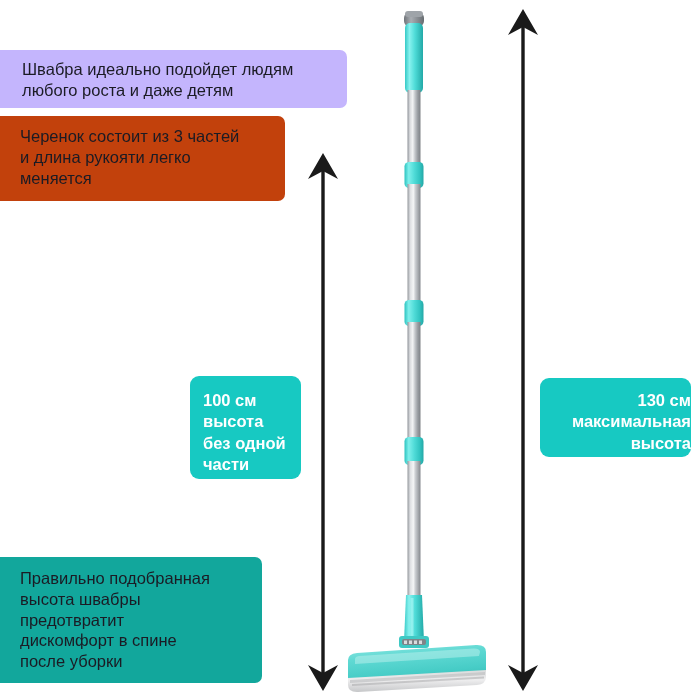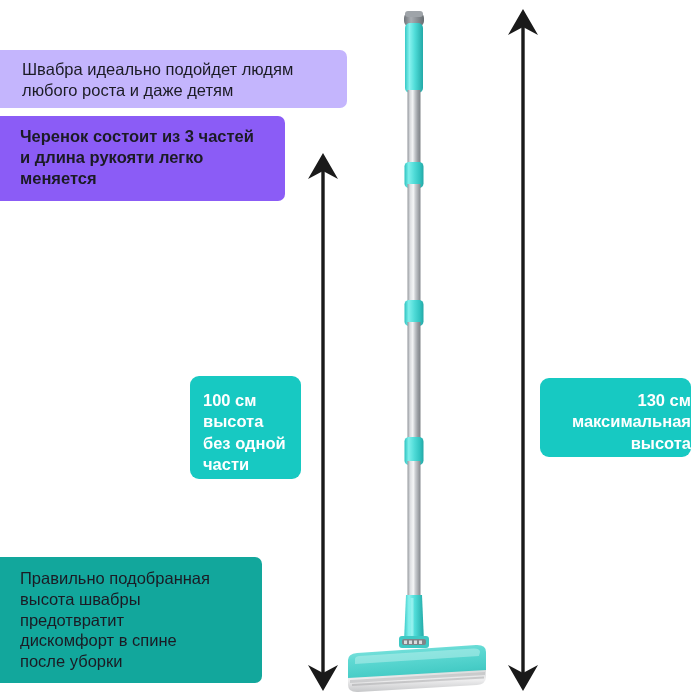--- a/index.html
+++ b/index.html
@@ -23,24 +23,24 @@
   }
   #callout-1{
     left:0px; top:50px; width:347px; height:58px;
     background:#c4b5fd;
     padding:9px 16px 0 22px;
     font-size:16.5px;
     border-top-left-radius:0;border-bottom-left-radius:0;
   }
   #callout-2{
     left:0px; top:116px; width:285px; height:85px;
-    background:#8b5cf6;
+    background:#c2410c;
     padding:10px 14px 0 20px;
     font-size:16.5px;
-    border-top-left-radius:0;border-bottom-left-radius:0;font-weight:bold;
+    border-top-left-radius:0;border-bottom-left-radius:0;
   }
   #callout-4{
     left:0px; top:557px; width:262px; height:126px;
     background:#12a79c;
     padding:11px 12px 16px 20px;
     font-size:16.5px;
     border-top-left-radius:0;border-bottom-left-radius:0;
   }
 
   

